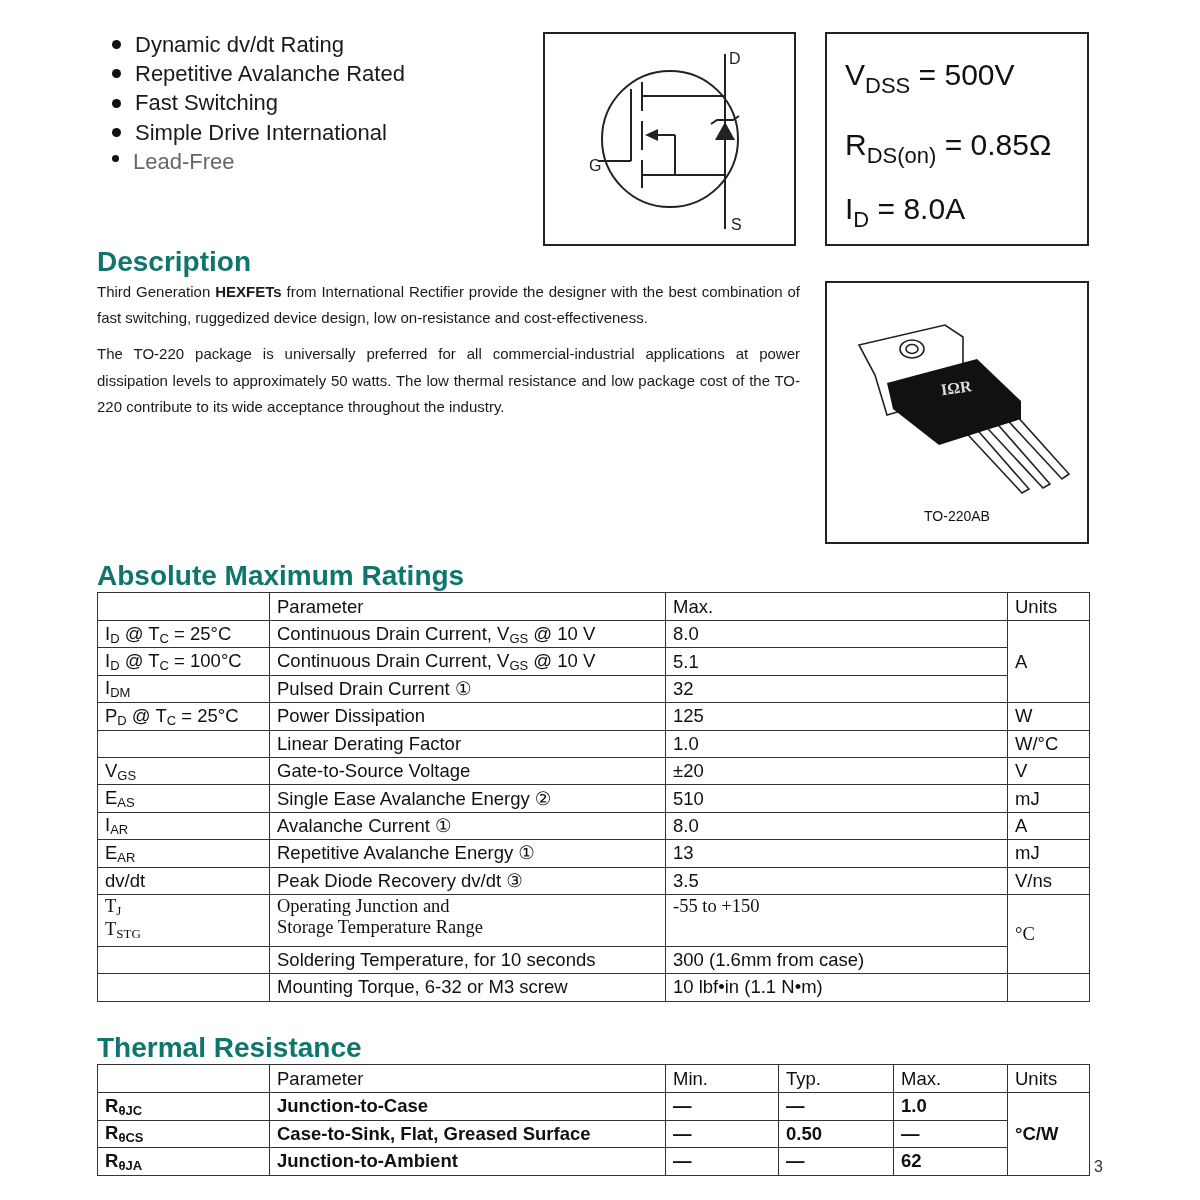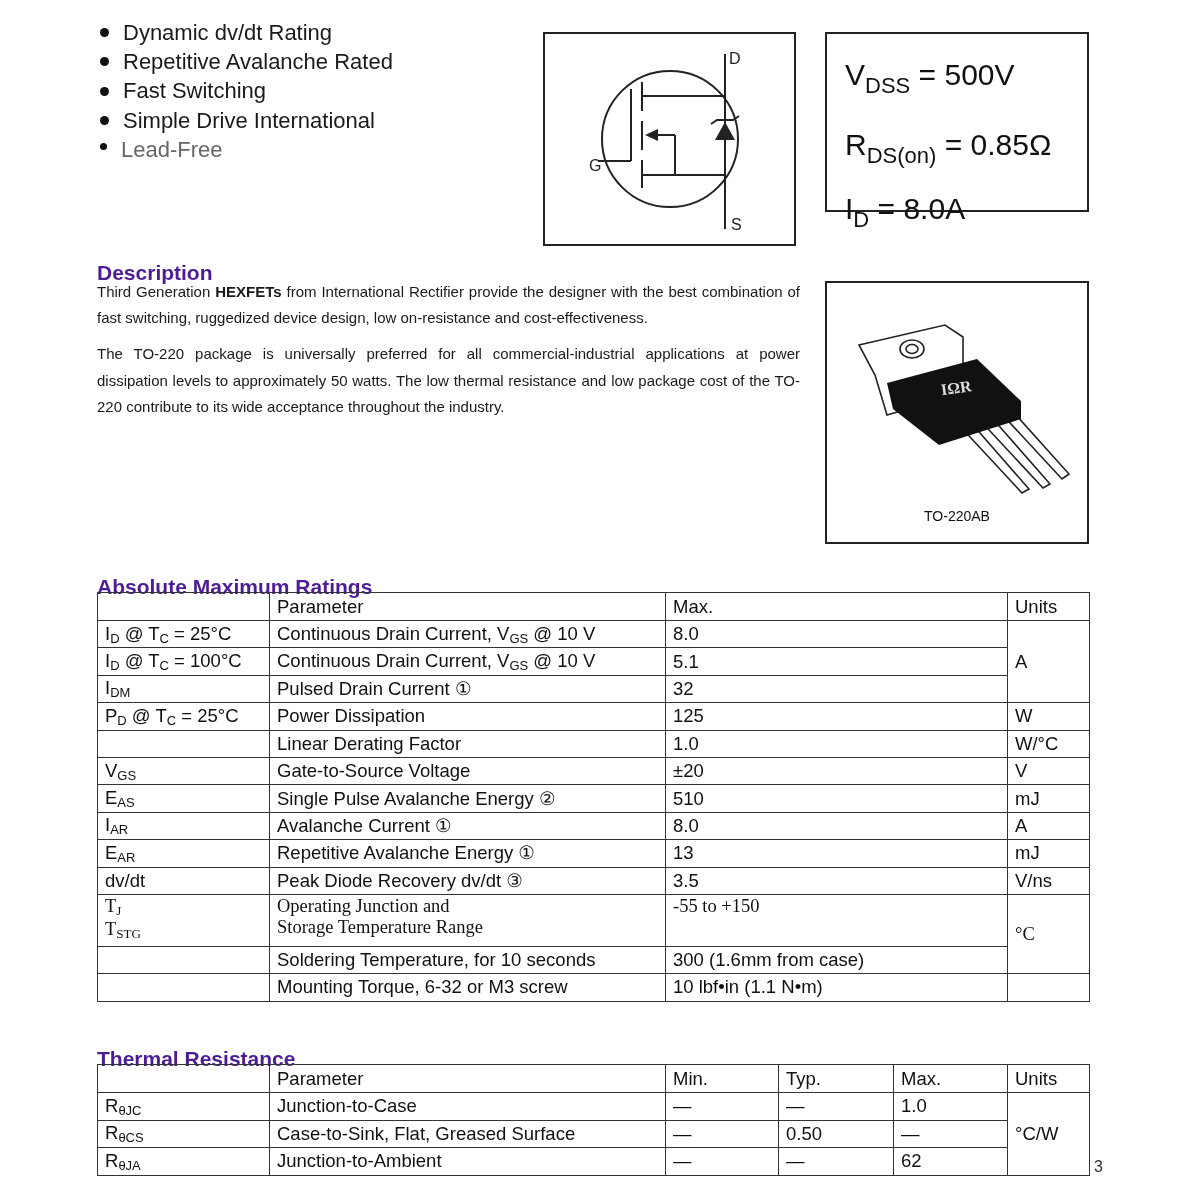--- a/index.html
+++ b/index.html
@@ -3,52 +3,52 @@
 <meta charset="utf-8">
 <style>
   html, body { margin: 0; padding: 0; background: #ffffff; }
   body {
     width: 1200px; height: 1200px; position: relative; overflow: hidden;
     font-family: "Liberation Sans", sans-serif; color: #1a1a1a;
   }
   .abs { position: absolute; }
 
   
-  .features { left: 97px; top: 18px; margin: 0; padding: 0; list-style: none; }
+  .features { left: 97px; top: 18px; margin: 12px; padding: 0; list-style: none; }
   .features li { font-size: 22px; line-height: 29.2px; height: 29.2px; white-space: nowrap; }
   .features li .dot { display: inline-block; width: 9px; height: 9px; border-radius: 50%; background: #111; margin: 0 14px 3px 3px; vertical-align: middle; }
   .features li.muted { color: #666; }
   .features li.muted .dot { width: 7px; height: 7px; margin-bottom: 8px; }
 
   
   .box { border: 2px solid #222; box-sizing: border-box; background: #fff; }
   .symbol-box { left: 543px; top: 32px; width: 253px; height: 214px; }
-  .spec-box { left: 825px; top: 32px; width: 264px; height: 180px; }
+  .spec-box { left: 825px; top: 32px; width: 264px; height: 214px; }
   .pkg-box { left: 825px; top: 281px; width: 264px; height: 263px; }
 
   .spec-line { position: absolute; left: 18px; font-size: 30px; white-space: nowrap; color: #111; }
   .spec-line sub { font-size: 22px; vertical-align: -8px; }
 
   
-  .h-section { font-weight: bold; font-size: 21px; color: #4c1d95; margin-top: 15px; }
+  .h-section { font-weight: bold; font-size: 28px; color: #0f766e; }
   .desc p { margin: 0; font-size: 15px; line-height: 26.2px; text-align: justify; width: 703px; }
   .desc p + p { margin-top: 10px; }
   .desc b { font-weight: bold; }
 
   
   table { border-collapse: collapse; position: absolute; table-layout: fixed; }
   td, th { border: 1.5px solid #333; font-size: 18.5px; font-weight: normal; padding: 0 7px; white-space: nowrap; color: #111; overflow: hidden; }
   th { text-align: left; height: 27px; }
   td.c { }
   td.l { text-align: left; }
   sub { font-size: 13px; vertical-align: -3px; }
   .amr td { height: 26.4px; margin-left: 40px; }
   .amr tr.tall td { height: 50px; font-family: Liberation Serif, serif; }
   .amr tr.tall td.top { vertical-align: top; padding-top: 1px; }
-  .th td { height: 26.5px; }
+  .th td { height: 26.5px; font-weight: bold; }
 
   .pagemark { left: 1094px; top: 1158px; font-size: 16px; color: #333; }
 </style>
 </head>
 <body>
 
 <ul class="abs features">
   <li><span class="dot"></span><span>Dynamic dv/dt Rating</span></li>
   <li><span class="dot"></span><span>Repetitive Avalanche Rated</span></li>
   <li><span class="dot"></span><span>Fast Switching</span></li>
@@ -162,21 +162,21 @@
     <td class="c">W/°C</td>
   </tr>
   <tr>
     <td class="l"><span>V</span><sub>GS</sub></td>
     <td class="l">Gate-to-Source Voltage</td>
     <td class="c">±20</td>
     <td class="c">V</td>
   </tr>
   <tr>
     <td class="l"><span>E</span><sub>AS</sub></td>
-    <td class="l">Single Pulse Avalanche Energy ②</td>
+    <td class="l">Single Ease Avalanche Energy ②</td>
     <td class="c">510</td>
     <td class="c">mJ</td>
   </tr>
   <tr>
     <td class="l"><span>I</span><sub>AR</sub></td>
     <td class="l">Avalanche Current ①</td>
     <td class="c">8.0</td>
     <td class="c">A</td>
   </tr>
   <tr>

